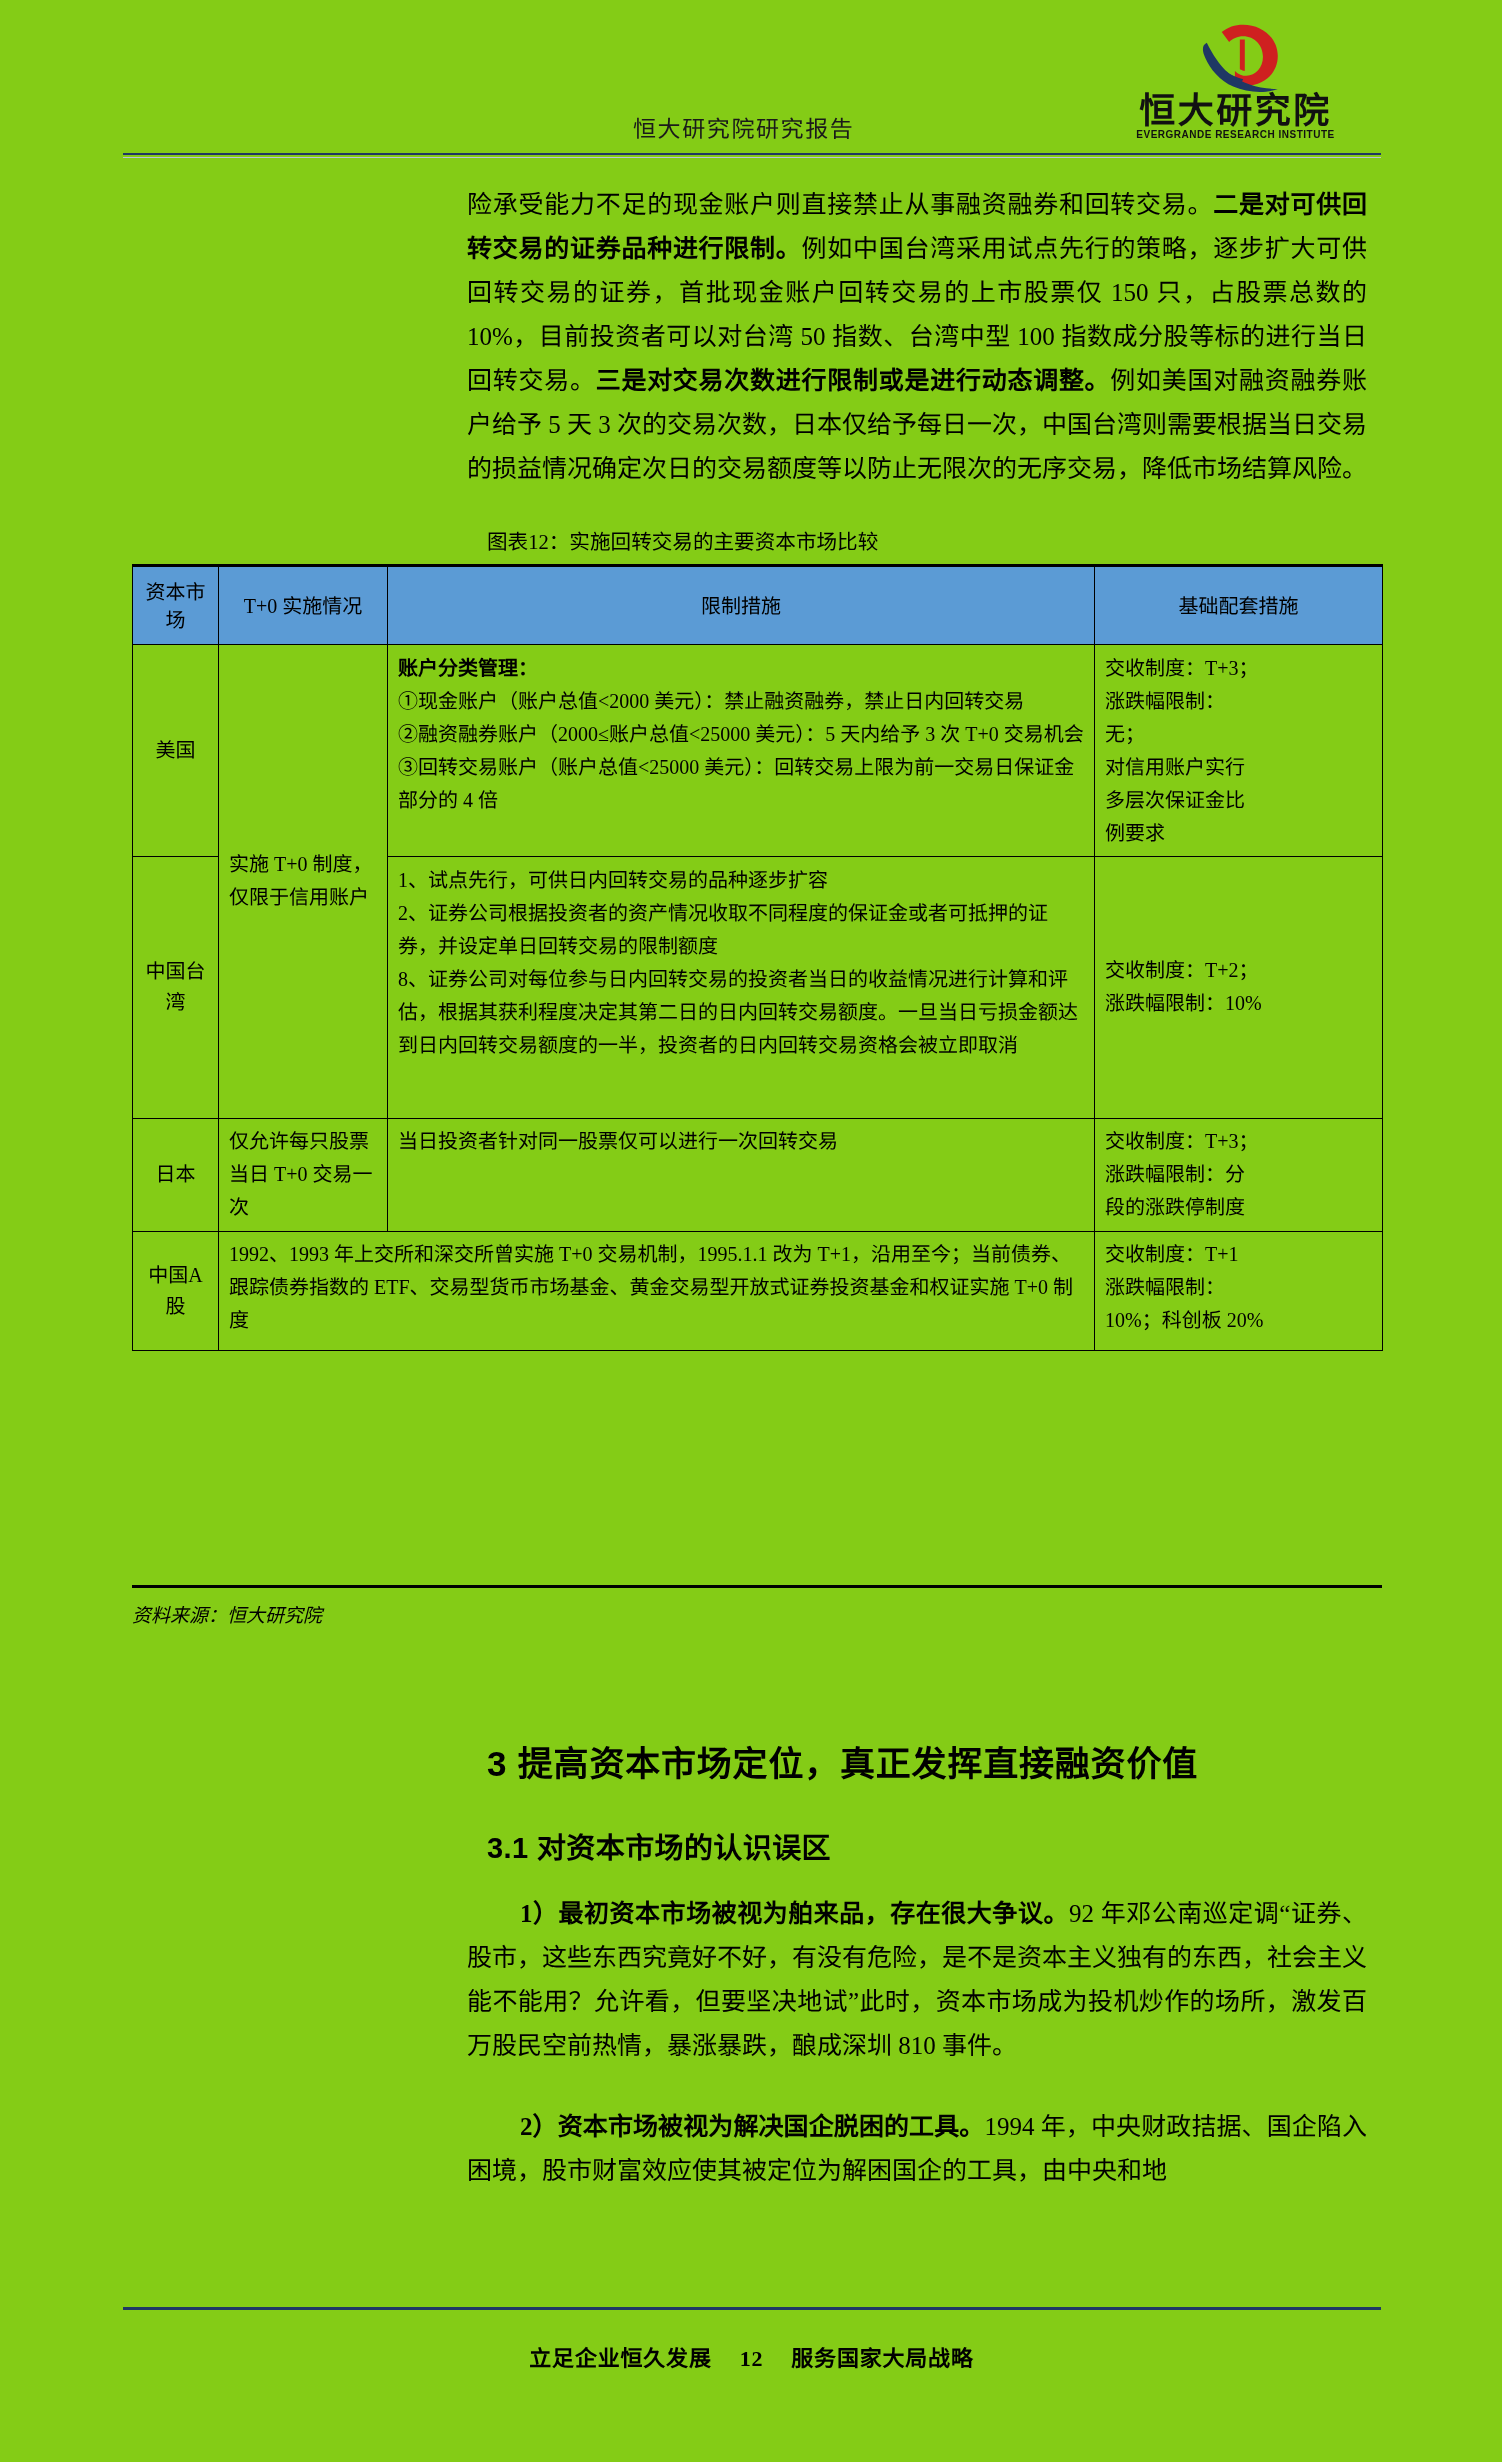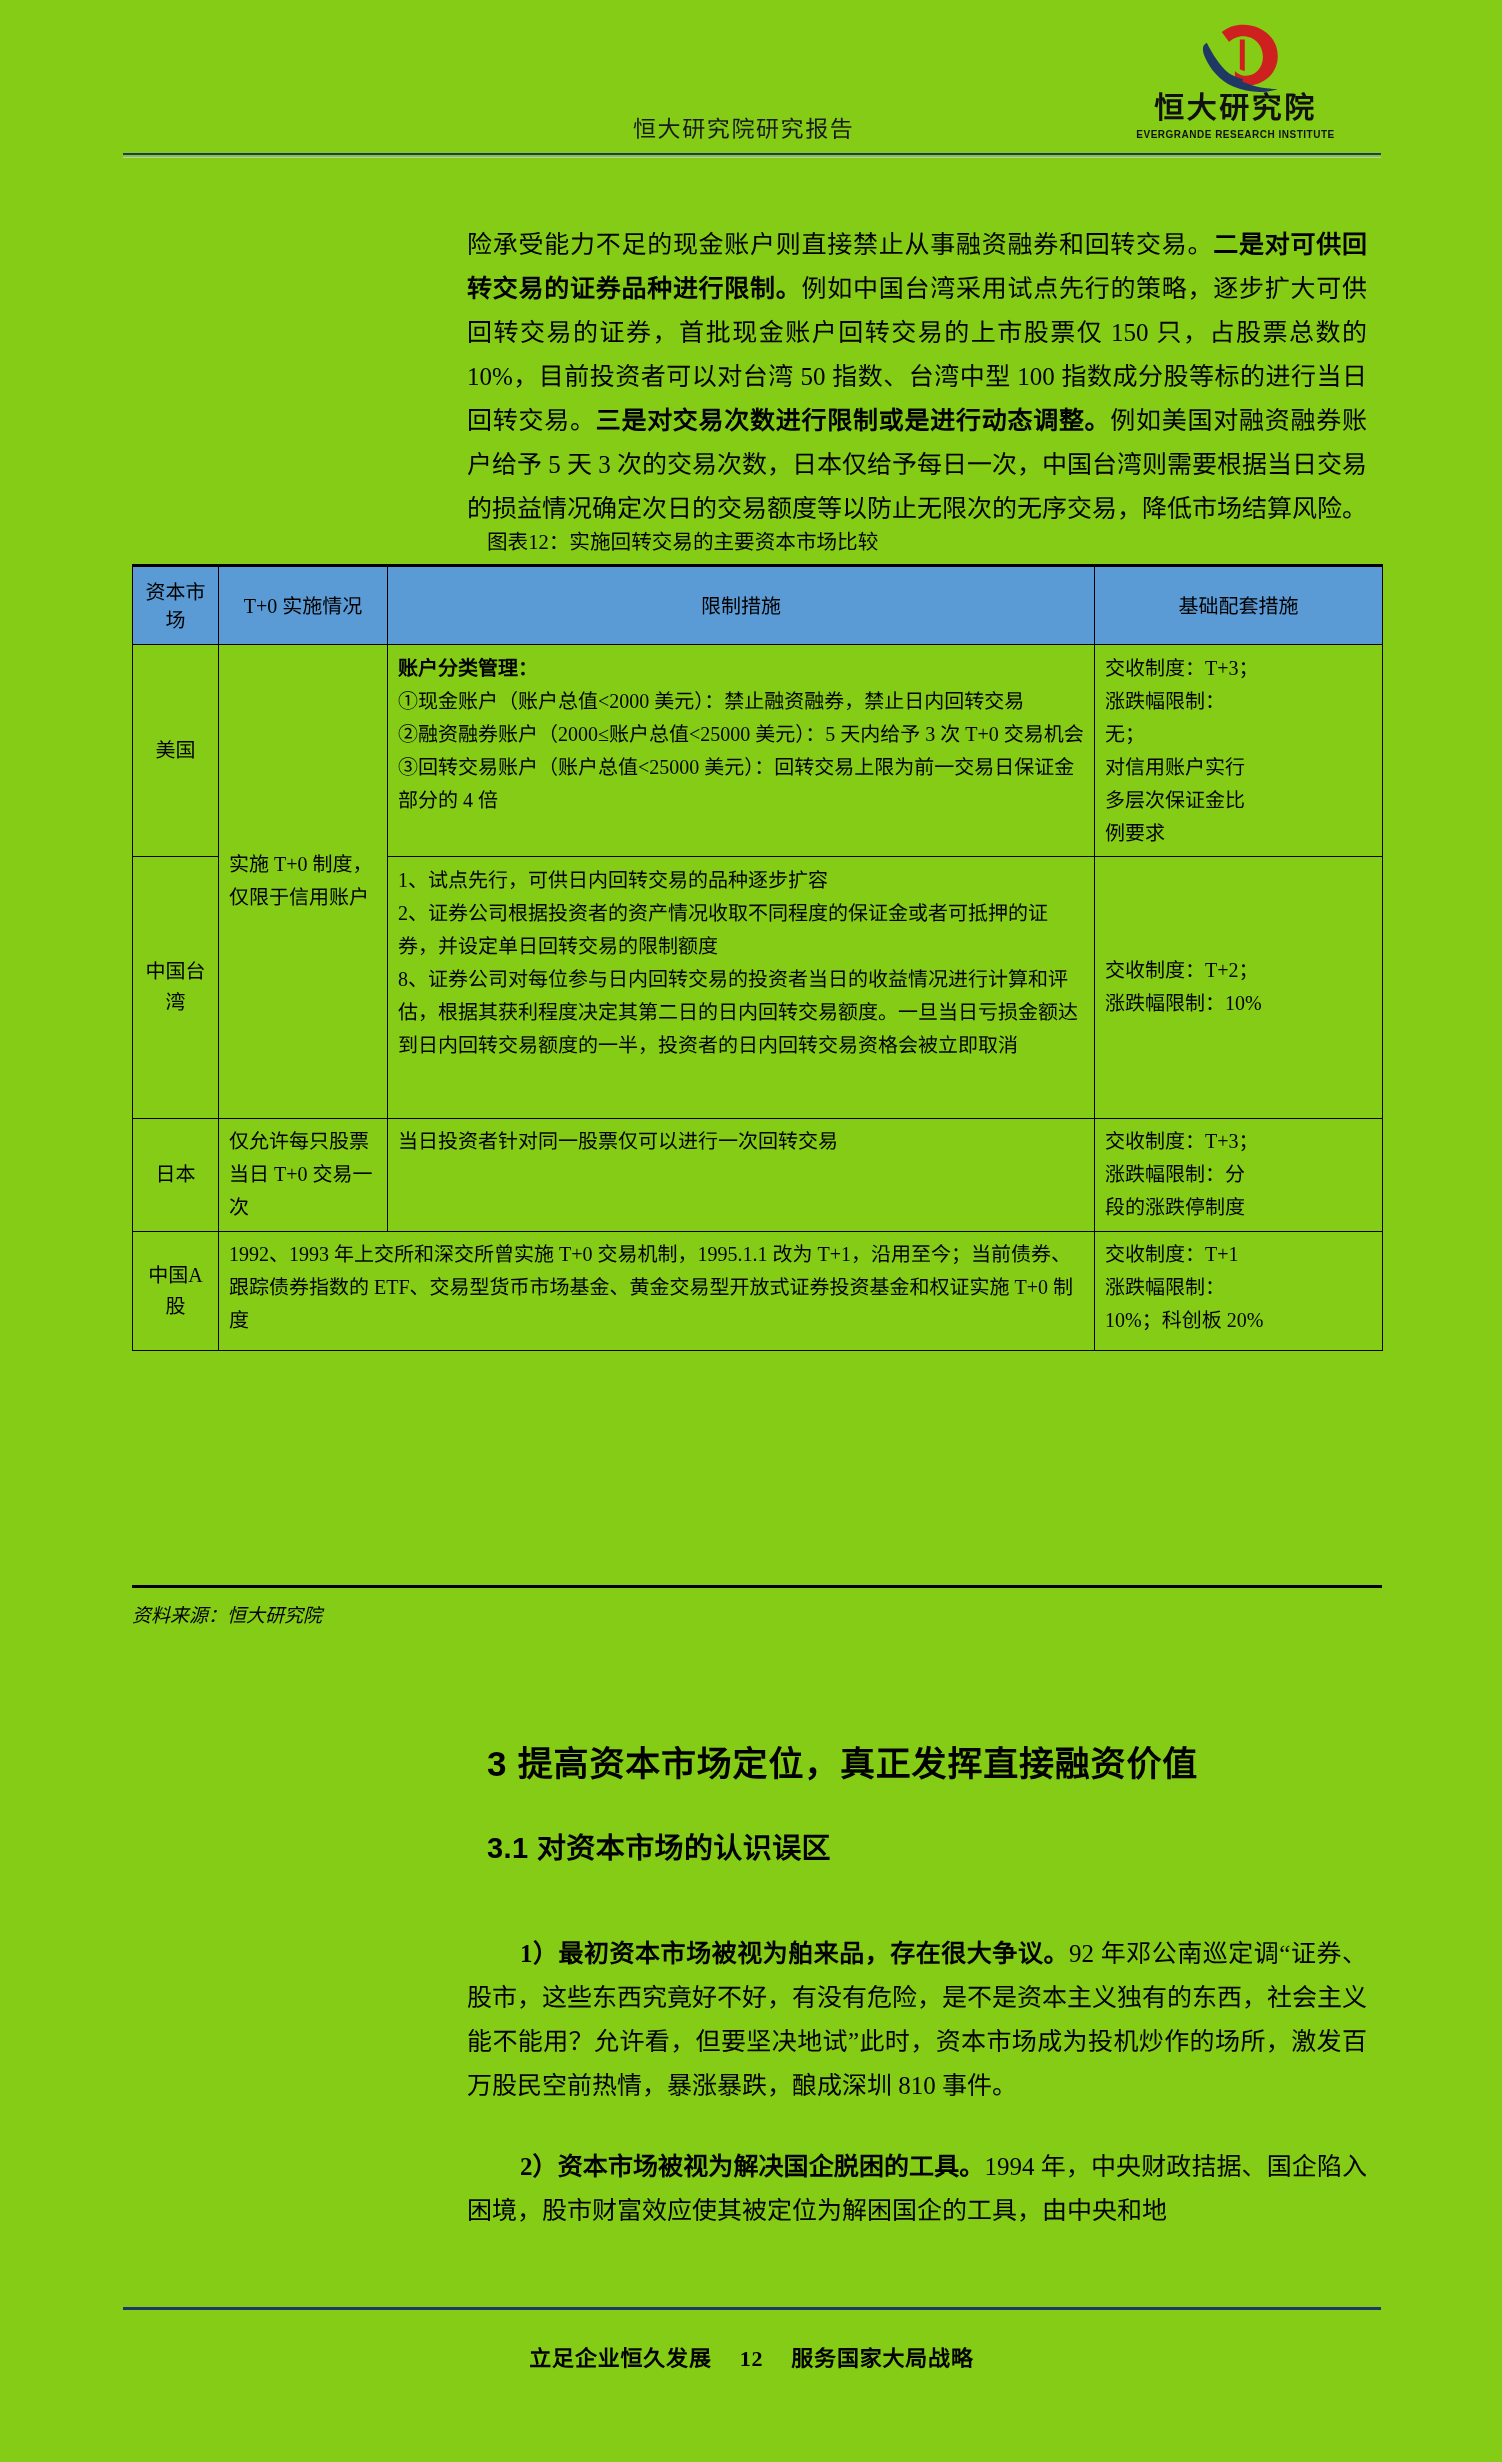--- a/index.html
+++ b/index.html
@@ -52,21 +52,21 @@
     height: 71px;
   }
   .logo-cn {
     position: absolute;
     left: 0;
     top: 72px;
     width: 271px;
     text-align: center;
     font-family: "Liberation Sans", sans-serif;
     font-weight: bold;
-    font-size: 30px;
+    font-size: 36px;
     letter-spacing: 2.5px;
     color: #111111;
     line-height: 1;
   }
   .logo-en {
     position: absolute;
     left: 0;
     top: 108px;
     width: 271px;
     text-align: center;
@@ -97,21 +97,20 @@
   
   .body-block {
     position: absolute;
     left: 467px;
     width: 900px;
     font-size: 25px;
     line-height: 44px;
     text-align: justify;
     text-justify: inter-ideograph;
     color: #000000;
-    margin-top: 40px;
   }
   .p-main { top: 183px; }
   .bold { font-weight: bold; }
 
   
   .table-caption {
     position: absolute;
     left: 487px;
     top: 525px;
     font-size: 20.6px;

